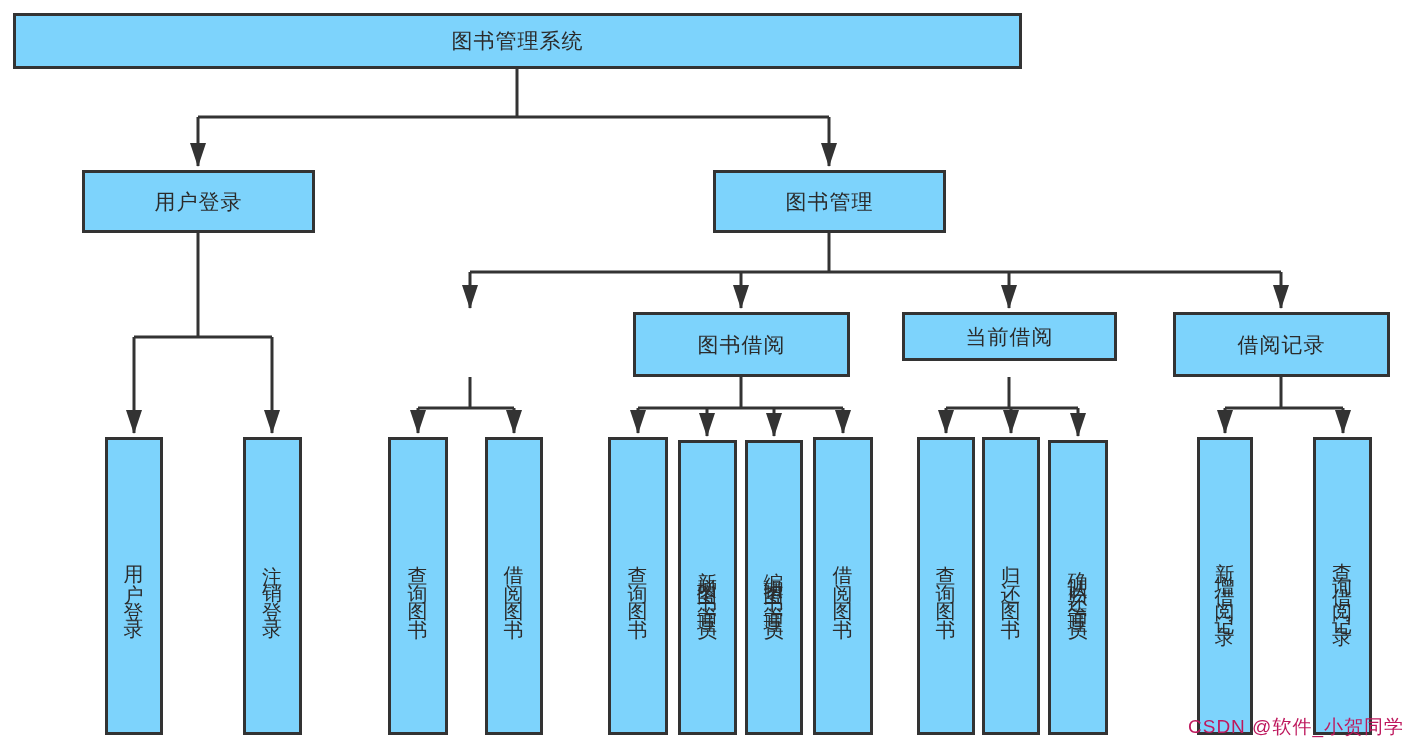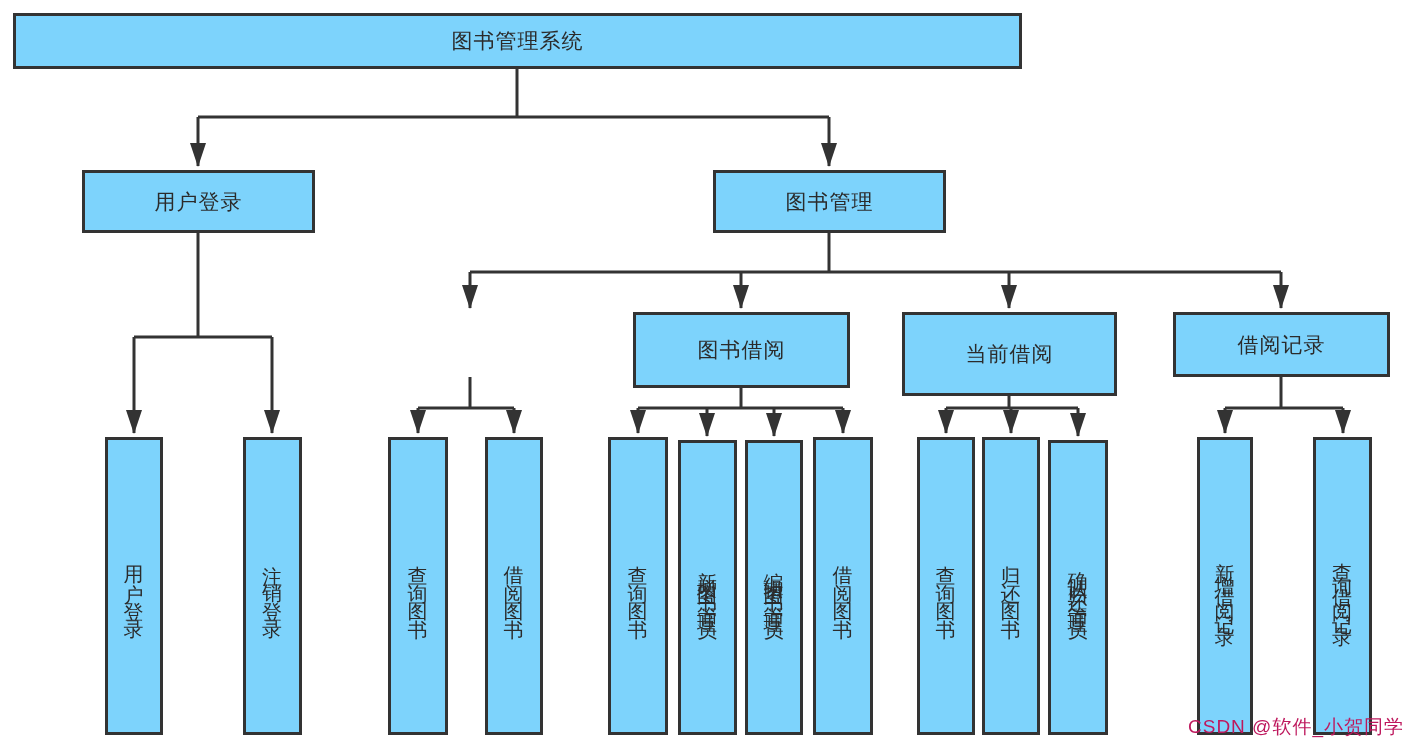--- a/index.html
+++ b/index.html
@@ -125,24 +125,24 @@
     <span>图书管理系统</span>
   </div>
 
   <div class="box hbox" style="left:82px; top:170px; width:233px; height:63px">
     <span>用户登录</span>
   </div>
   <div class="box hbox" style="left:713px; top:170px; width:233px; height:63px">
     <span>图书管理</span>
   </div>
 
-  <div class="box hbox" style="left:633px; top:312px; width:217px; height:76px">
+  <div class="box hbox" style="left:633px; top:312px; width:217px; height:65px">
     <span>图书借阅</span>
   </div>
-  <div class="box hbox" style="left:902px; top:312px; width:215px; height:84px">
+  <div class="box hbox" style="left:902px; top:312px; width:215px; height:49px">
     <span>当前借阅</span>
   </div>
   <div class="box hbox" style="left:1173px; top:312px; width:217px; height:65px">
     <span>借阅记录</span>
   </div>
 
   <div class="box vbox" style="left:105px; top:437px; width:58px; height:298px">
     <span style="letter-spacing: 18px;">用户登录</span>
   </div>
   <div class="box vbox" style="left:243px; top:437px; width:59px; height:298px">

